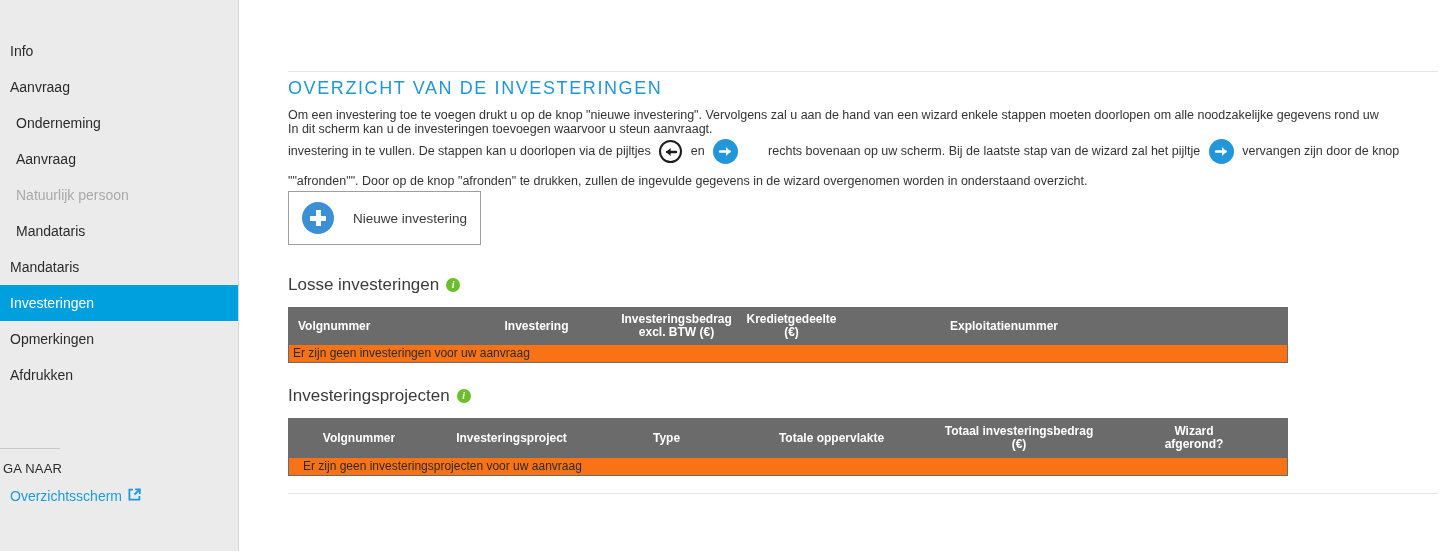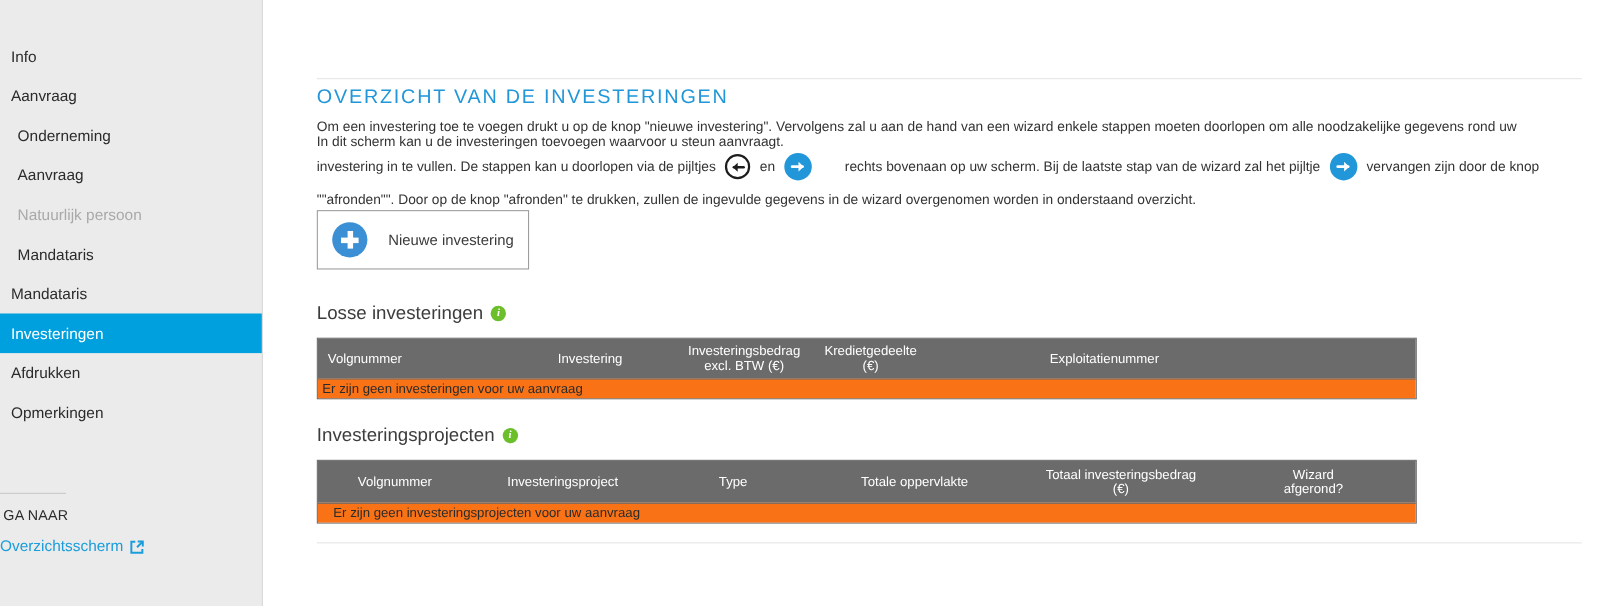--- a/index.html
+++ b/index.html
@@ -65,25 +65,26 @@
     margin-bottom: 12px;
   }
   .ga-naar-label {
     padding-left: 3px;
     font-size: 13px;
     color: #2b2b2b;
     letter-spacing: 0.2px;
   }
   .ga-naar-link {
     margin-top: 12px;
+    padding-left: 10px;
     font-size: 14px;
     color: #1a9ddb;
     cursor: pointer;
     display: flex;
-    align-items: flex-end;
+    align-items: flex-start;
     gap: 6px;
   }
   .ext-icon { display: inline-block; width: 13px; height: 13px; }
 
   
   #top-actions {
     position: absolute;
     right: 40px;
     top: 9px;
     display: flex;
@@ -241,20 +242,21 @@
     display: flex;
     align-items: center;
     height: 36px;
   }
   .gh {
     font-size: 12px;
     text-align: center;
     line-height: 13px;
     color: #ffffff;
     padding: 0 2px;
+    font-weight: bold;
   }
   .grid-empty {
     background: #f97316;
     border-top: 1px solid #6b6b6b;
     height: 18px;
     font-size: 12px;
     color: #2b2b2b;
     padding-left: 4px;
     line-height: 17px;
     white-space: nowrap;
@@ -276,22 +278,22 @@
 <div id="sidebar">
   <ul class="nav-list">
     <li class="nav-item">Info</li>
     <li class="nav-item">Aanvraag</li>
     <li class="nav-item level2">Onderneming</li>
     <li class="nav-item level2">Aanvraag</li>
     <li class="nav-item level2 disabled">Natuurlijk persoon</li>
     <li class="nav-item level2">Mandataris</li>
     <li class="nav-item">Mandataris</li>
     <li class="nav-item active">Investeringen</li>
+    <li class="nav-item">Opmerkingen</li>
     <li class="nav-item">Afdrukken</li>
-    <li class="nav-item">Opmerkingen</li>
   </ul>
 
   <div class="ga-naar-block">
     <div class="ga-naar-divider"></div>
     <div class="ga-naar-label">GA NAAR</div>
     <div class="ga-naar-link">
       <span>Overzichtsscherm</span>
       <span class="ext-icon">
         <svg width="13" height="13" viewBox="0 0 13 13">
           <path d="M5 1.6 H1.4 V11.6 H11.4 V8" fill="none" stroke="#1a9ddb" stroke-width="1.8"></path>

